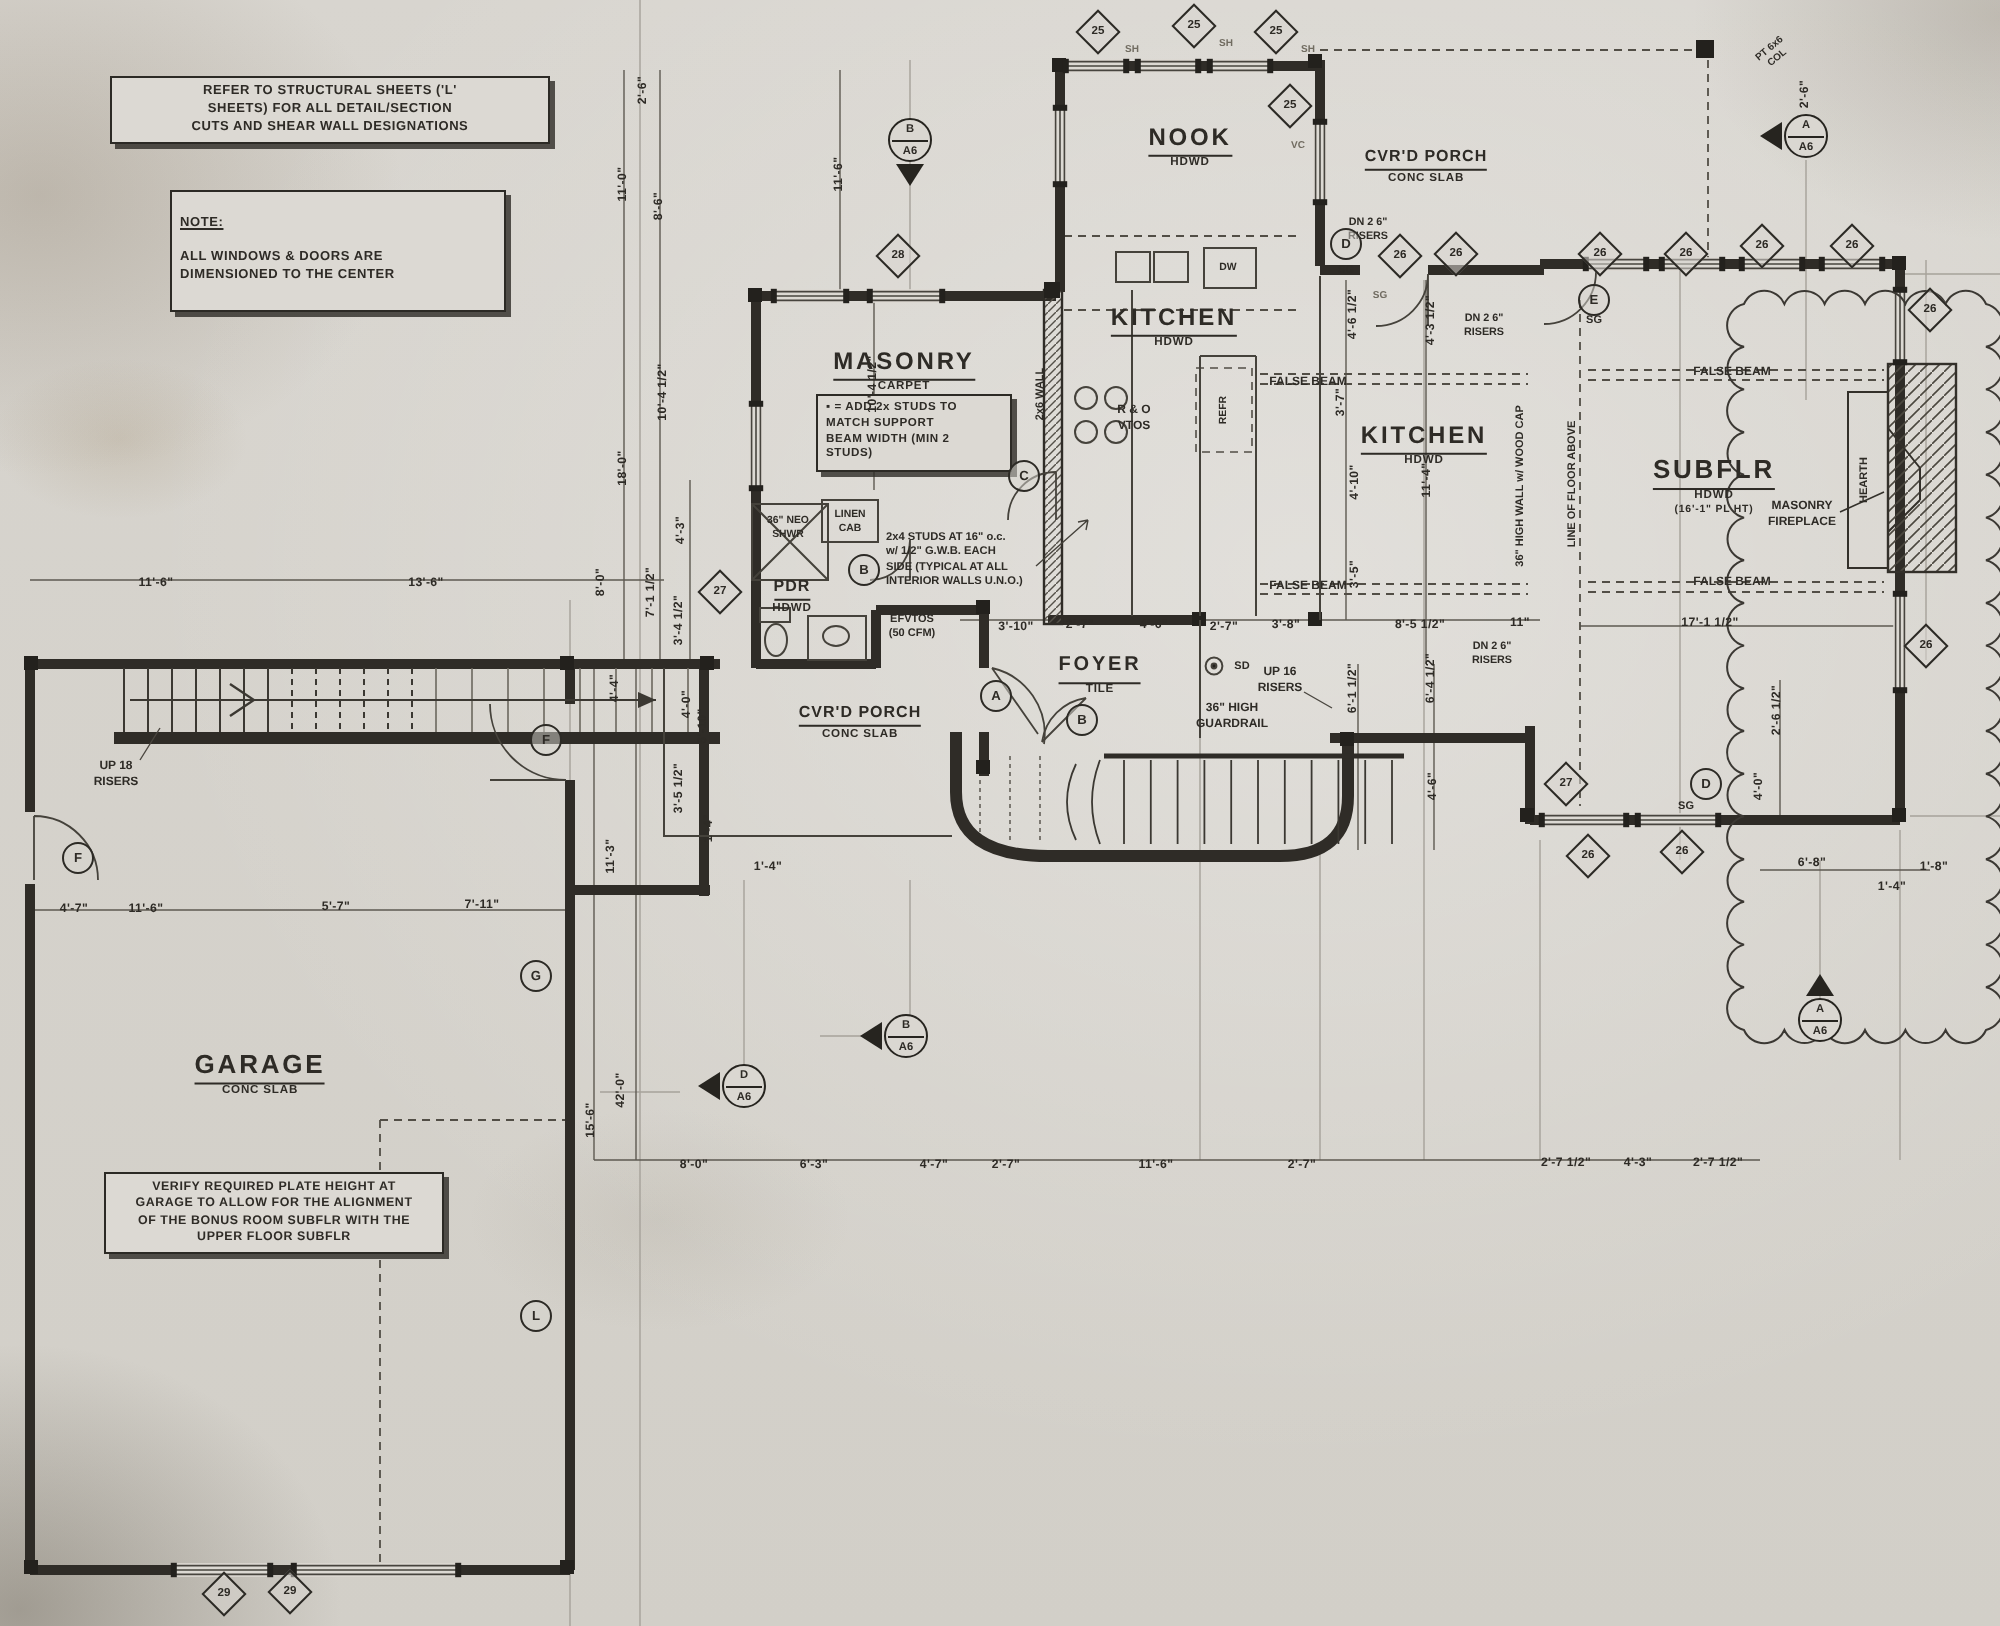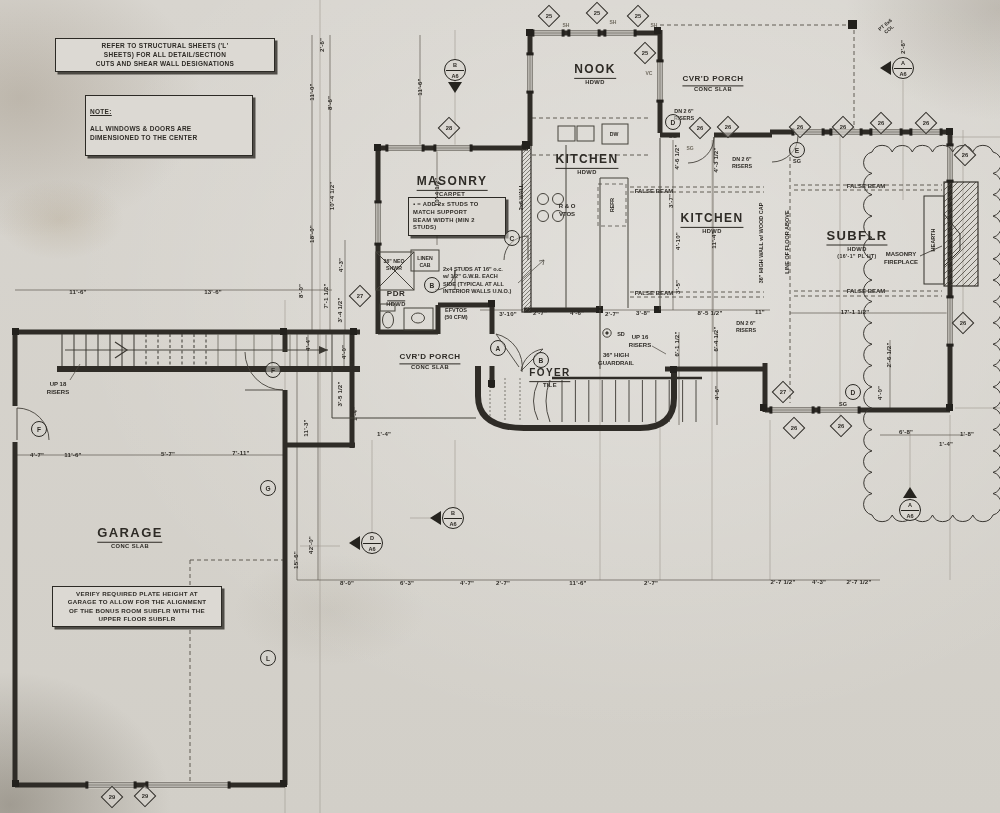--- a/index.html
+++ b/index.html
@@ -322,21 +322,21 @@
 GARAGE TO ALLOW FOR THE ALIGNMENT
 OF THE BONUS ROOM SUBFLR WITH THE
 UPPER FLOOR SUBFLR</div>
 
   <div id="gen">
       <div class="lbl" style="left: 595px; top: 72px;"><span class="rname" style="font-size: 12px;">NOOK</span><span class="rsub">HDWD</span></div>
       <div class="lbl" style="left: 587px; top: 162px;"><span class="rname" style="font-size: 12px;">KITCHEN</span><span class="rsub">HDWD</span></div>
       <div class="lbl" style="left: 452px; top: 184px;"><span class="rname" style="font-size: 12px;">MASONRY</span><span class="rsub">CARPET</span></div>
       <div class="lbl" style="left: 712px; top: 221px;"><span class="rname" style="font-size: 12px;">KITCHEN</span><span class="rsub">HDWD</span></div>
       <div class="lbl" style="left: 857px; top: 242px;"><span class="rname" style="font-size: 13px;">SUBFLR</span><span class="rsub">HDWD</span><span class="rsub" style="font-size: 5.2px;">(16'-1" PL HT)</span></div>
-      <div class="lbl" style="left: 550px; top: 335px; margin-top: 40px;"><span class="rname" style="font-size: 10px;">FOYER</span><span class="rsub">TILE</span></div>
+      <div class="lbl" style="left: 550px; top: 335px;"><span class="rname" style="font-size: 10px;">FOYER</span><span class="rsub">TILE</span></div>
       <div class="lbl" style="left: 130px; top: 536px;"><span class="rname" style="font-size: 13px;">GARAGE</span><span class="rsub">CONC SLAB</span></div>
       <div class="lbl" style="left: 713px; top: 80px;"><span class="rname" style="font-size: 8px; letter-spacing: 0.5px; border-bottom-width: 1.2px;">CVR'D PORCH</span><span class="rsub">CONC SLAB</span></div>
       <div class="lbl" style="left: 430px; top: 358px;"><span class="rname" style="font-size: 8px; letter-spacing: 0.5px; border-bottom-width: 1.2px;">CVR'D PORCH</span><span class="rsub">CONC SLAB</span></div>
       <div class="lbl" style="left: 396px; top: 295px;"><span class="rname" style="font-size: 8px; letter-spacing: 0.5px; border-bottom-width: 1.2px;">PDR</span><span class="rsub">HDWD</span></div>
       <div class="lbl" style="left: 521px; top: 197px; font-size: 5.5px; transform: translate(-50%, -50%) rotate(-90deg);">2x6 WALL</div>
       <div class="lbl" style="left: 425px; top: 261px; font-size: 5.2px;">LINEN
 CAB</div>
       <div class="lbl" style="left: 394px; top: 264px; font-size: 5.2px;">36" NEO
 SHWR</div>
       <div class="lbl" style="left: 567px; top: 210px; font-size: 6px;">R &amp; O

